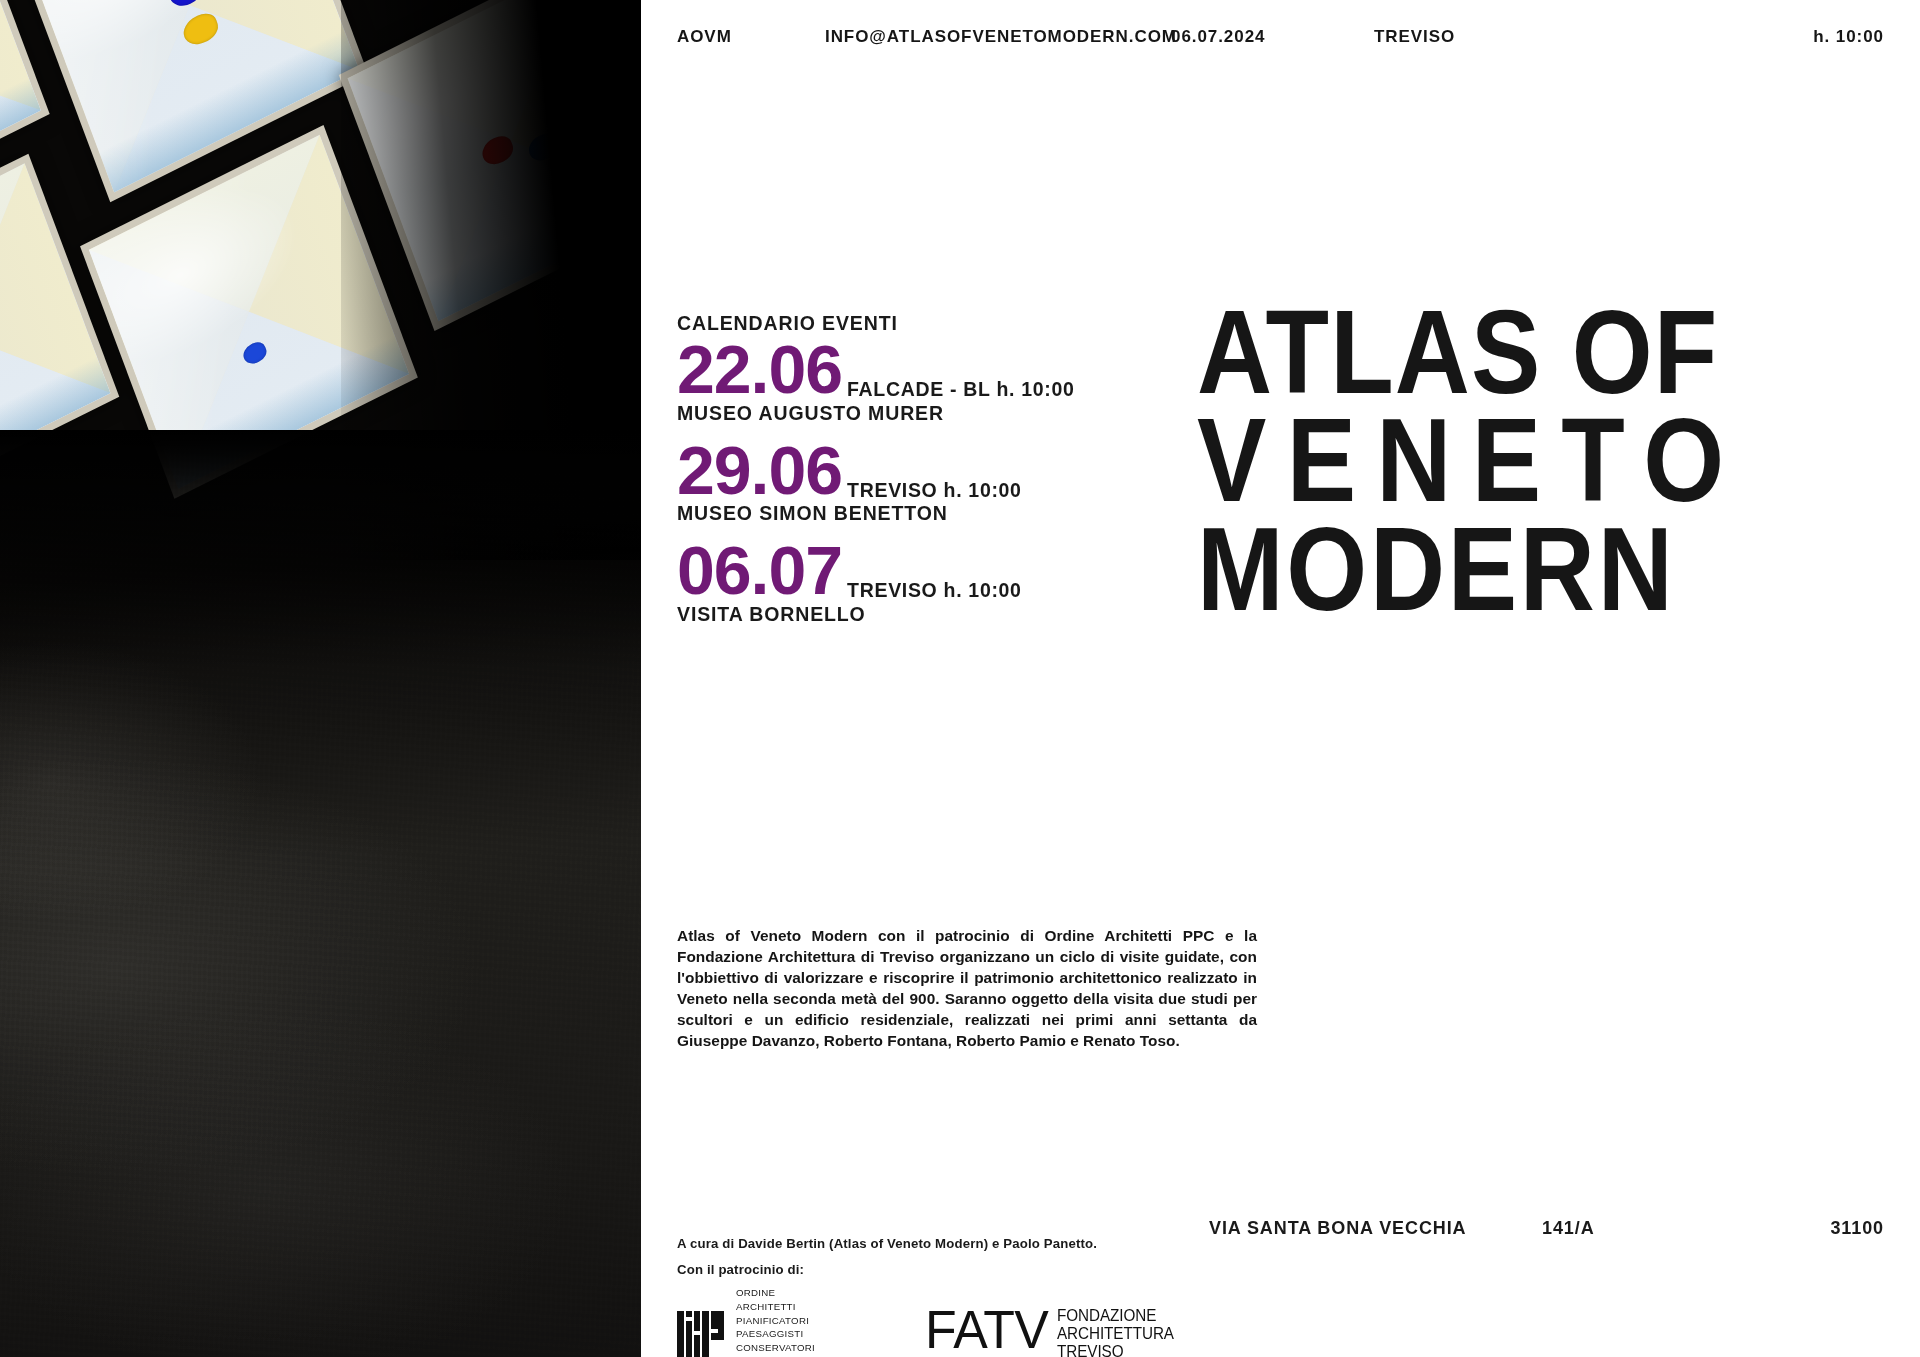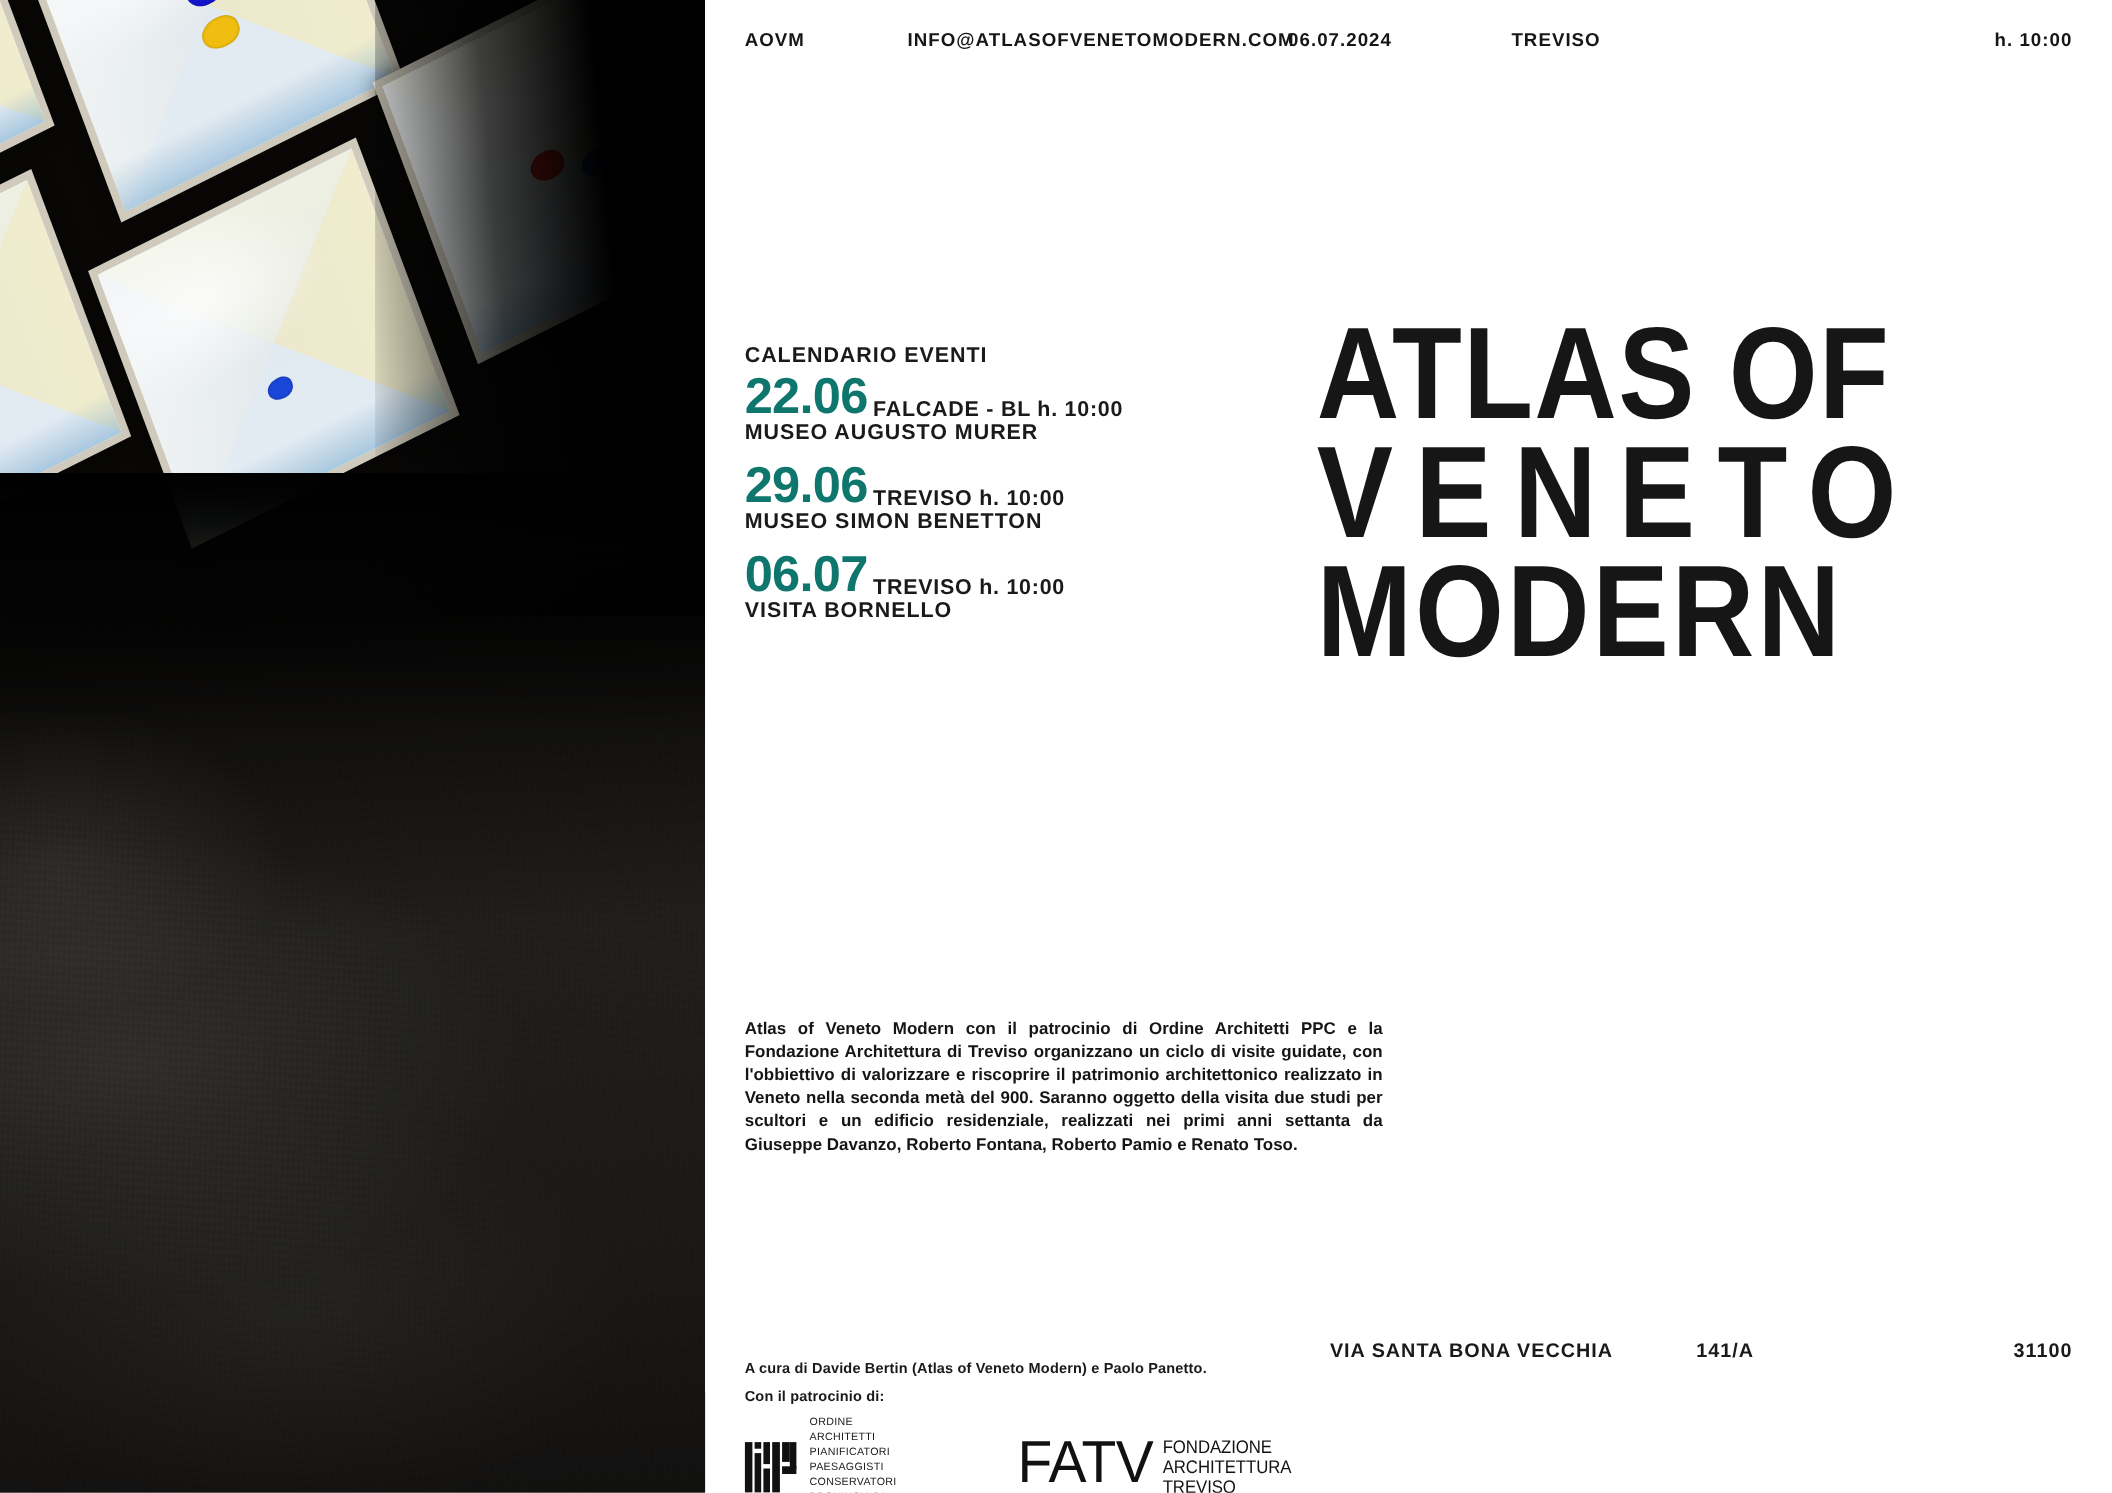--- a/index.html
+++ b/index.html
@@ -114,22 +114,22 @@
   .col-left { position:absolute; left:36px; top:0; width:470px; height:100%; }
 
   .cal-head{
     position:absolute; top:312px; left:0;
     font-size:19.5px; font-weight:700; letter-spacing:0.045em;
   }
   .events { position:absolute; top:338px; left:0; width:470px; }
   .event { position:relative; margin-bottom:14px; }
   .ev-row { display:flex; align-items:baseline; }
   .ev-date {
-    font-size:46px; font-weight:700; letter-spacing:-0.015em;
-    line-height:0.92; color:#0f766e;
+    font-size:68px; font-weight:700; letter-spacing:-0.015em;
+    line-height:0.92; color:#701a75;
   }
   .ev-place {
     font-size:19.5px; font-weight:700; letter-spacing:0.035em;
     margin-left:5px; position:relative; top:3px; white-space:nowrap;
   }
   .ev-venue {
     font-size:19.5px; font-weight:700; letter-spacing:0.045em;
     margin-top:1px;
   }
 
@@ -151,21 +151,21 @@
   .fatv-word {
     font-size:54px; line-height:0.84; font-weight:400;
     letter-spacing:-0.012em; color:#111;
     transform:scaleX(0.96); transform-origin:left top;
   }
   .fatv-sub { margin-left:4px; font-size:16.6px; line-height:1.085; font-weight:400; letter-spacing:-0.005em; color:#111; transform:scaleX(0.92); transform-origin:left top; }
 
   
   .col-right { position:absolute; left:556px; top:0; right:36px; height:100%; }
 
-  .title { position:absolute; top:284px; left:0; width:100%; }
+  .title { position:absolute; top:296px; left:0; width:100%; }
   .title-line {
     font-size:104px; line-height:0.955; font-weight:700;
     color:#161616; white-space:nowrap; transform:scaleY(1.14);
     transform-origin:left top; margin-bottom:9px;
   }
   .tl-1 { letter-spacing:0.011em; }
   .tl-2 { letter-spacing:0.195em; }
   .tl-3 { letter-spacing:0.026em; }
 
   .visit { position:absolute; top:890px; left:0; }

